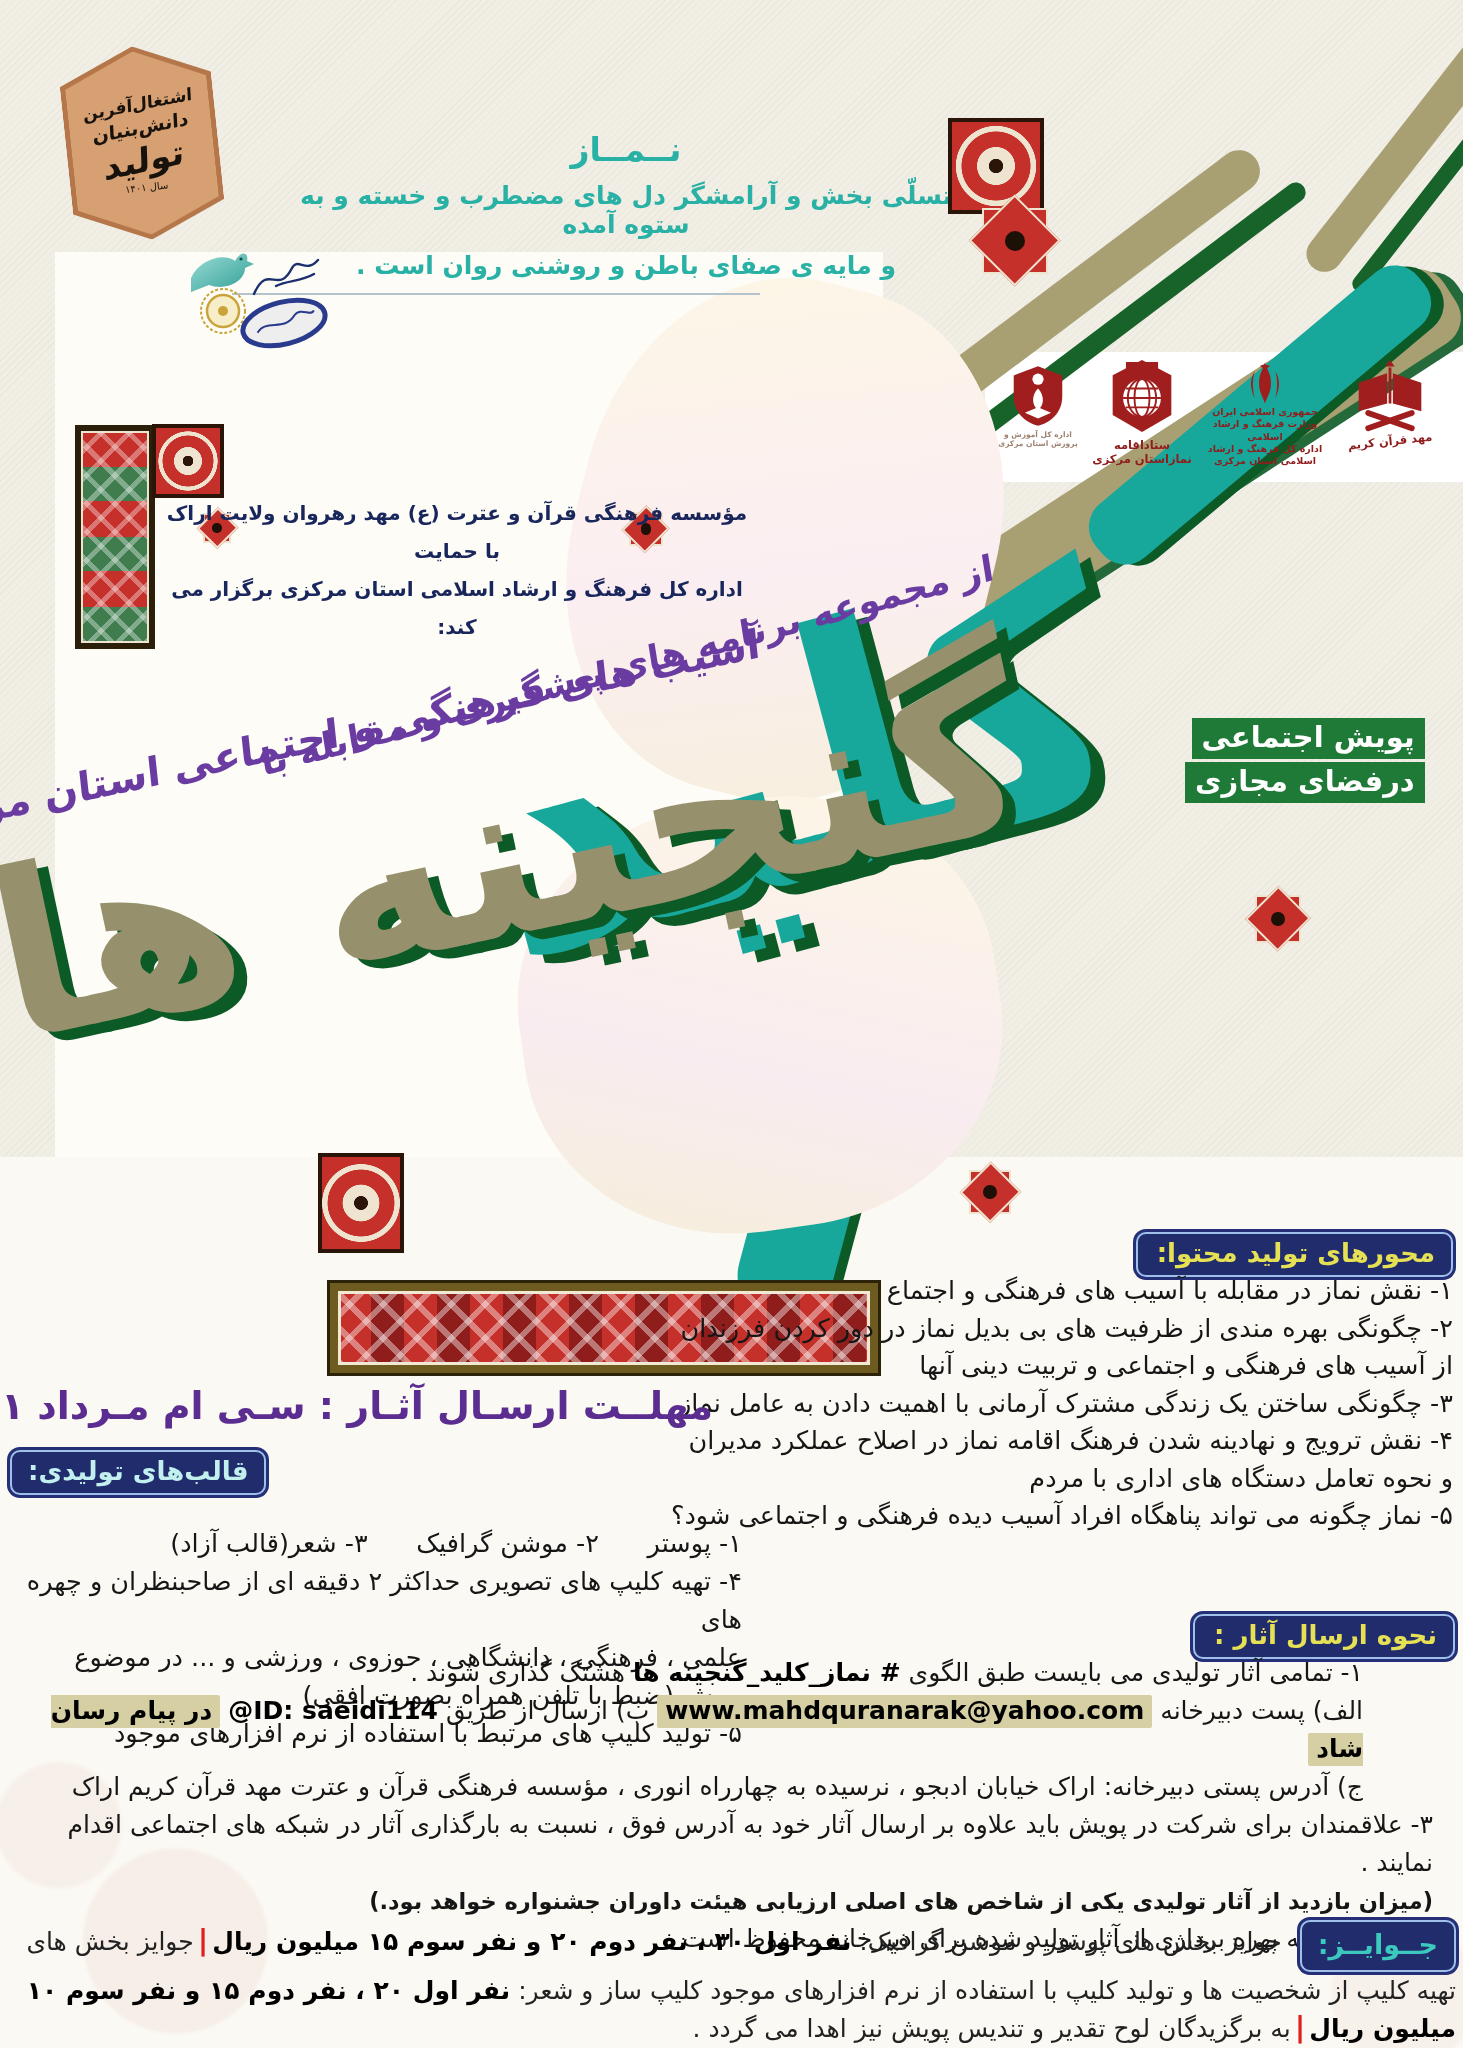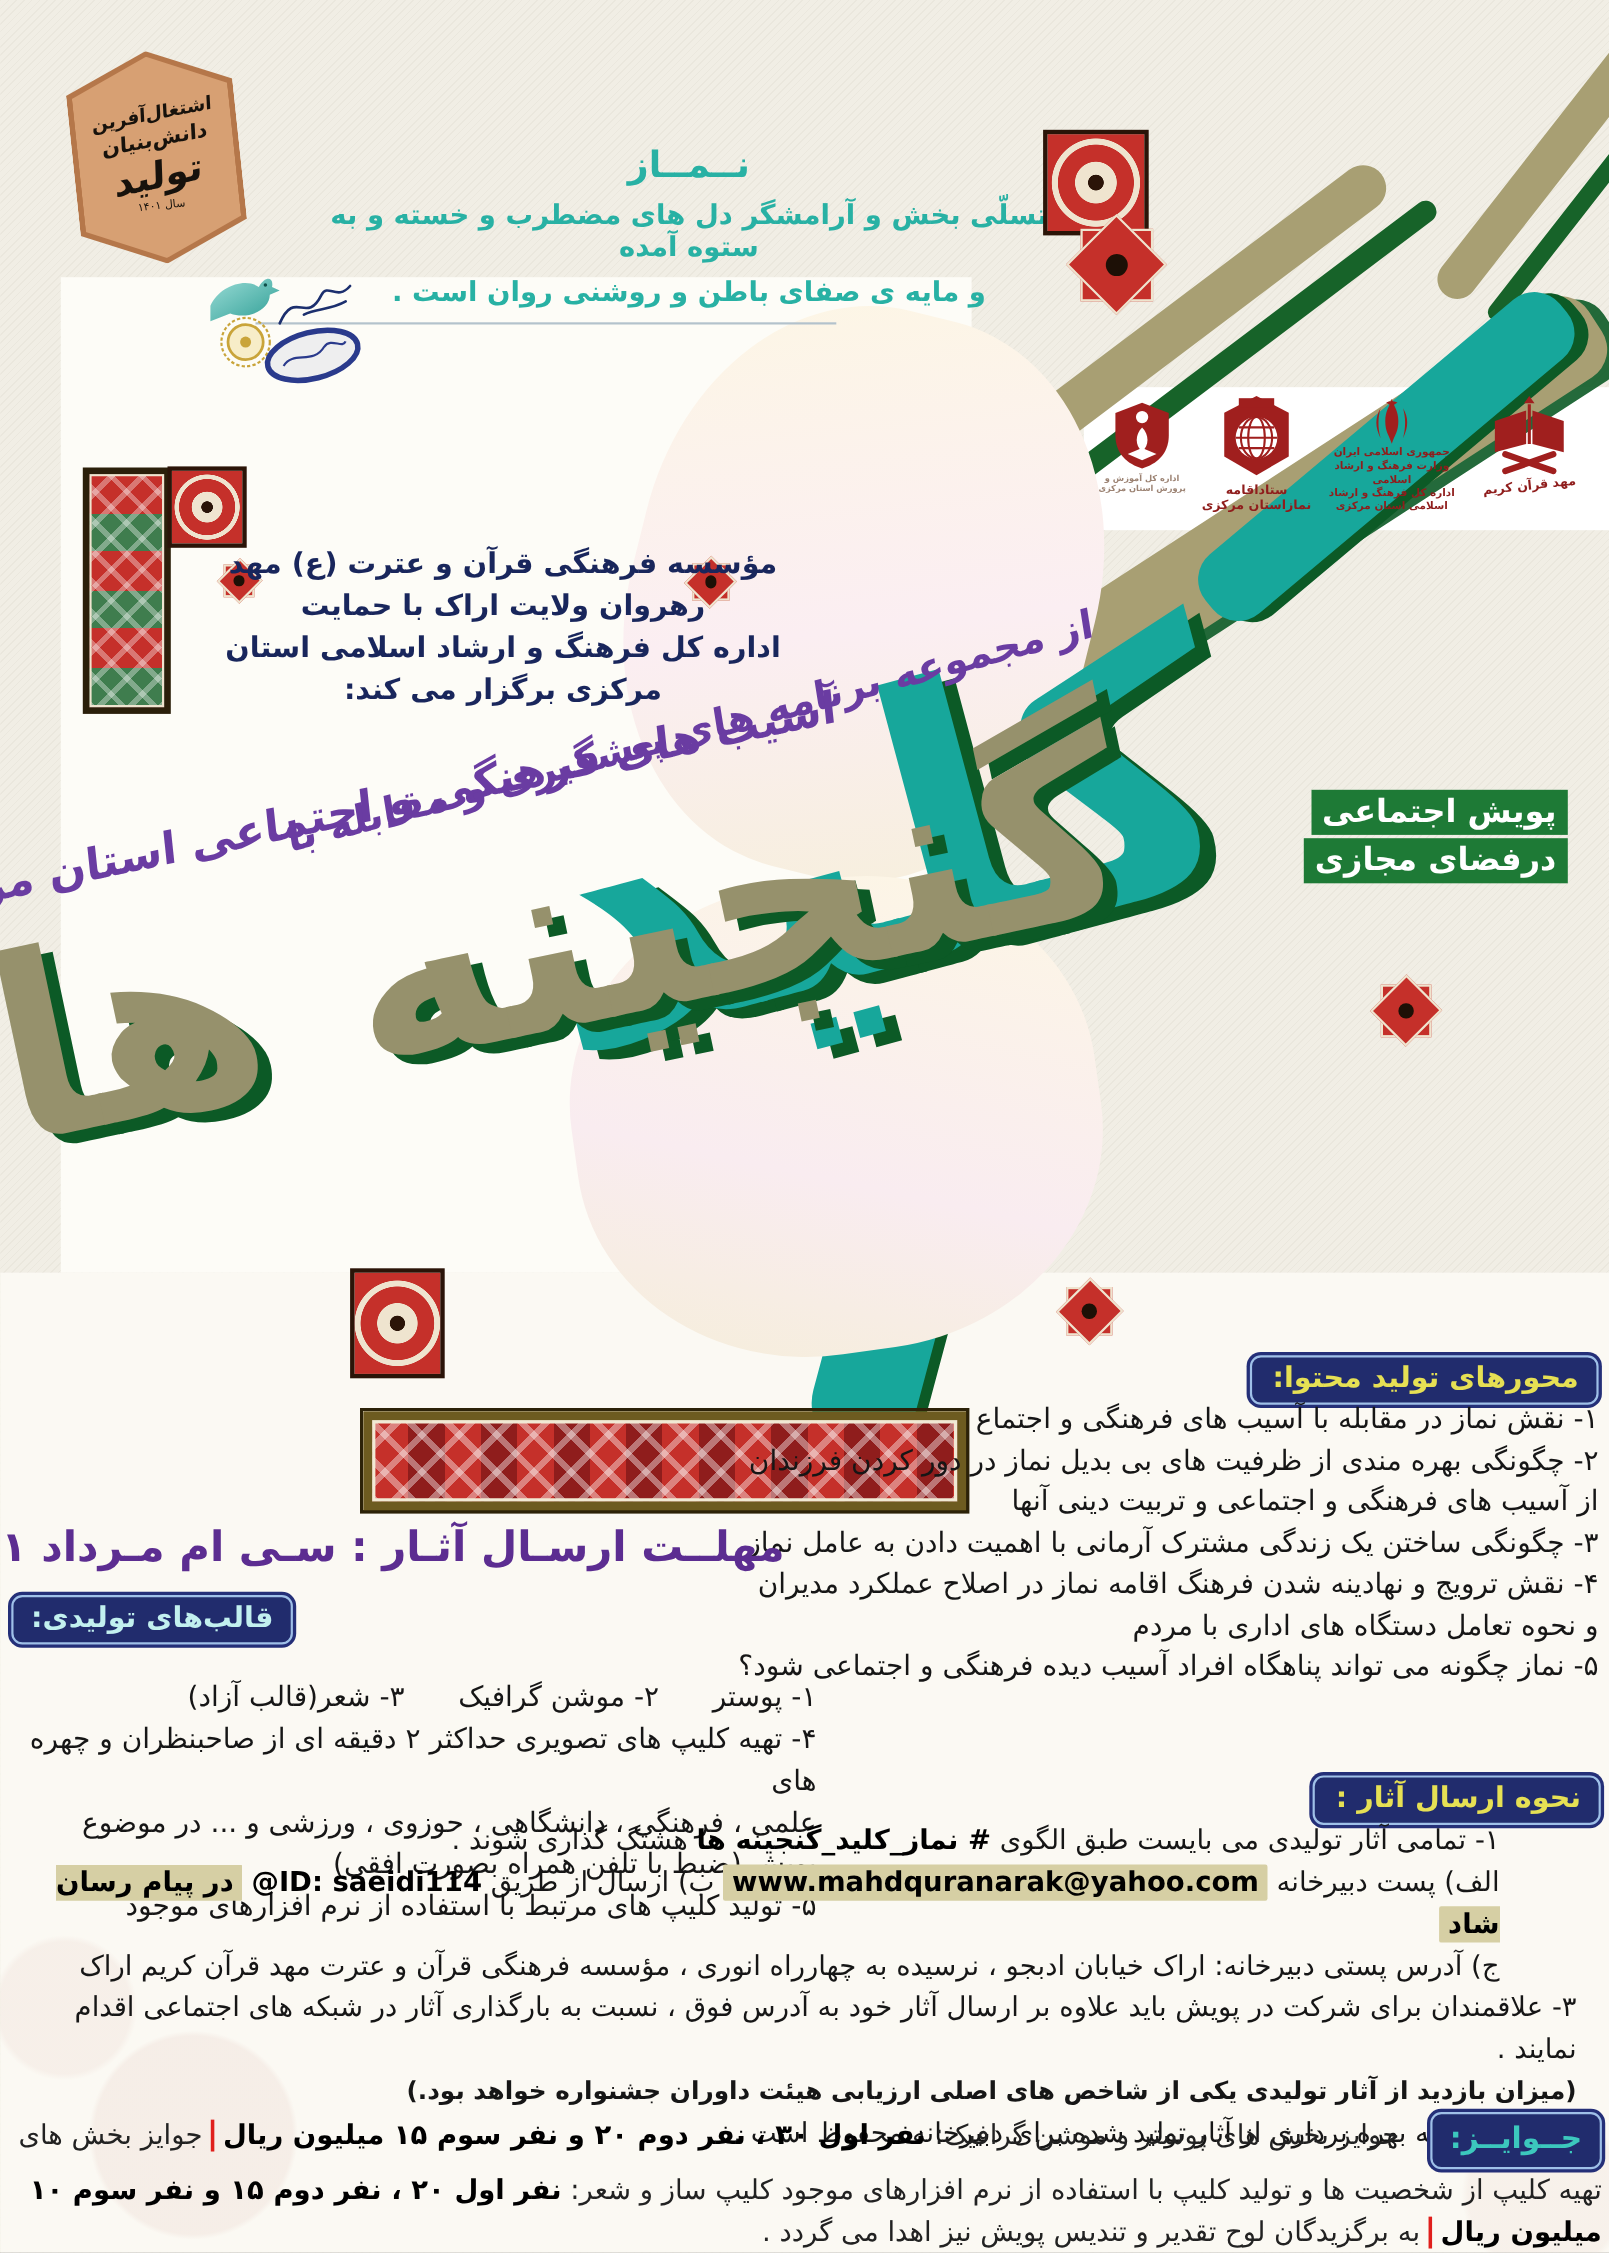--- a/index.html
+++ b/index.html
@@ -65,21 +65,21 @@
     text-shadow:11px 11px 0 #0c5a26;}
 
   
   .series-a{left:315px;top:636px;width:690px;text-align:center;font-size:36px;font-weight:bold;
     color:#6a3ca2;transform:rotate(-15deg) skewX(-6deg);z-index:4;white-space:nowrap;}
   .series-b{left:18px;top:698px;width:750px;text-align:center;font-size:40px;font-weight:bold;
     color:#6a3ca2;transform:rotate(-12deg) skewX(-6deg);z-index:4;white-space:nowrap;}
 
   
   .organizer{left:163px;top:494px;width:588px;text-align:center;color:#19265c;font-weight:bold;
-    font-size:26px;line-height:38px;z-index:5;}
+    font-size:20px;line-height:38px;z-index:5;}
 
   
   .campaign{left:1185px;top:718px;z-index:5;display:flex;flex-direction:column;gap:3px;align-items:flex-start;}
   .campaign div{background:#1e7a36;color:#ffffff;font-weight:bold;font-size:29px;padding:2px 10px 5px;}
 
   
   .logo{z-index:5;text-align:center;color:#8f1d1c;}
   .logo .cap{font-size:11.5px;font-weight:bold;margin-top:2px;}
   .logo .cap-tiny{font-size:7.5px;color:#9c8373;line-height:1.25;margin-top:2px;font-weight:bold;}
   .logo .cap-sm{font-size:9.5px;font-weight:bold;line-height:1.3;}
@@ -101,21 +101,21 @@
   .subm-items{right:30px;top:1654px;width:1420px;text-align:right;color:#161616;font-size:25px;
     line-height:38px;z-index:6;}
   .indent70{margin-left:0;margin-right:70px;}
   .hl{background:#d6cfa4;padding:1px 8px 3px;border-radius:2px;}
   .b{font-weight:bold;color:#000;}
   .ltr{direction:ltr;unicode-bidi:isolate;}
   .small-bold{font-size:22.5px;font-weight:bold;}
   .prizes{left:6px;top:1920px;width:1450px;text-align:right;color:#222;font-size:25px;
     line-height:37px;z-index:6;}
   .redbar{color:#e01f1c;font-weight:bold;font-size:29px;padding:0 4px;}
-  .prizes-badge{font-size:27px;margin-left:20px;vertical-align:-4px;}
+  .prizes-badge{font-size:27px;margin-left:10px;vertical-align:-4px;}
   .ws-pre{white-space:pre-wrap;}
 </style>
 </head>
 <body>
 
 <div class="poster">
 
   <div class="abs panel-main"></div>
   <div class="abs panel-bottom"></div>
   <div class="abs logos-band"></div>

